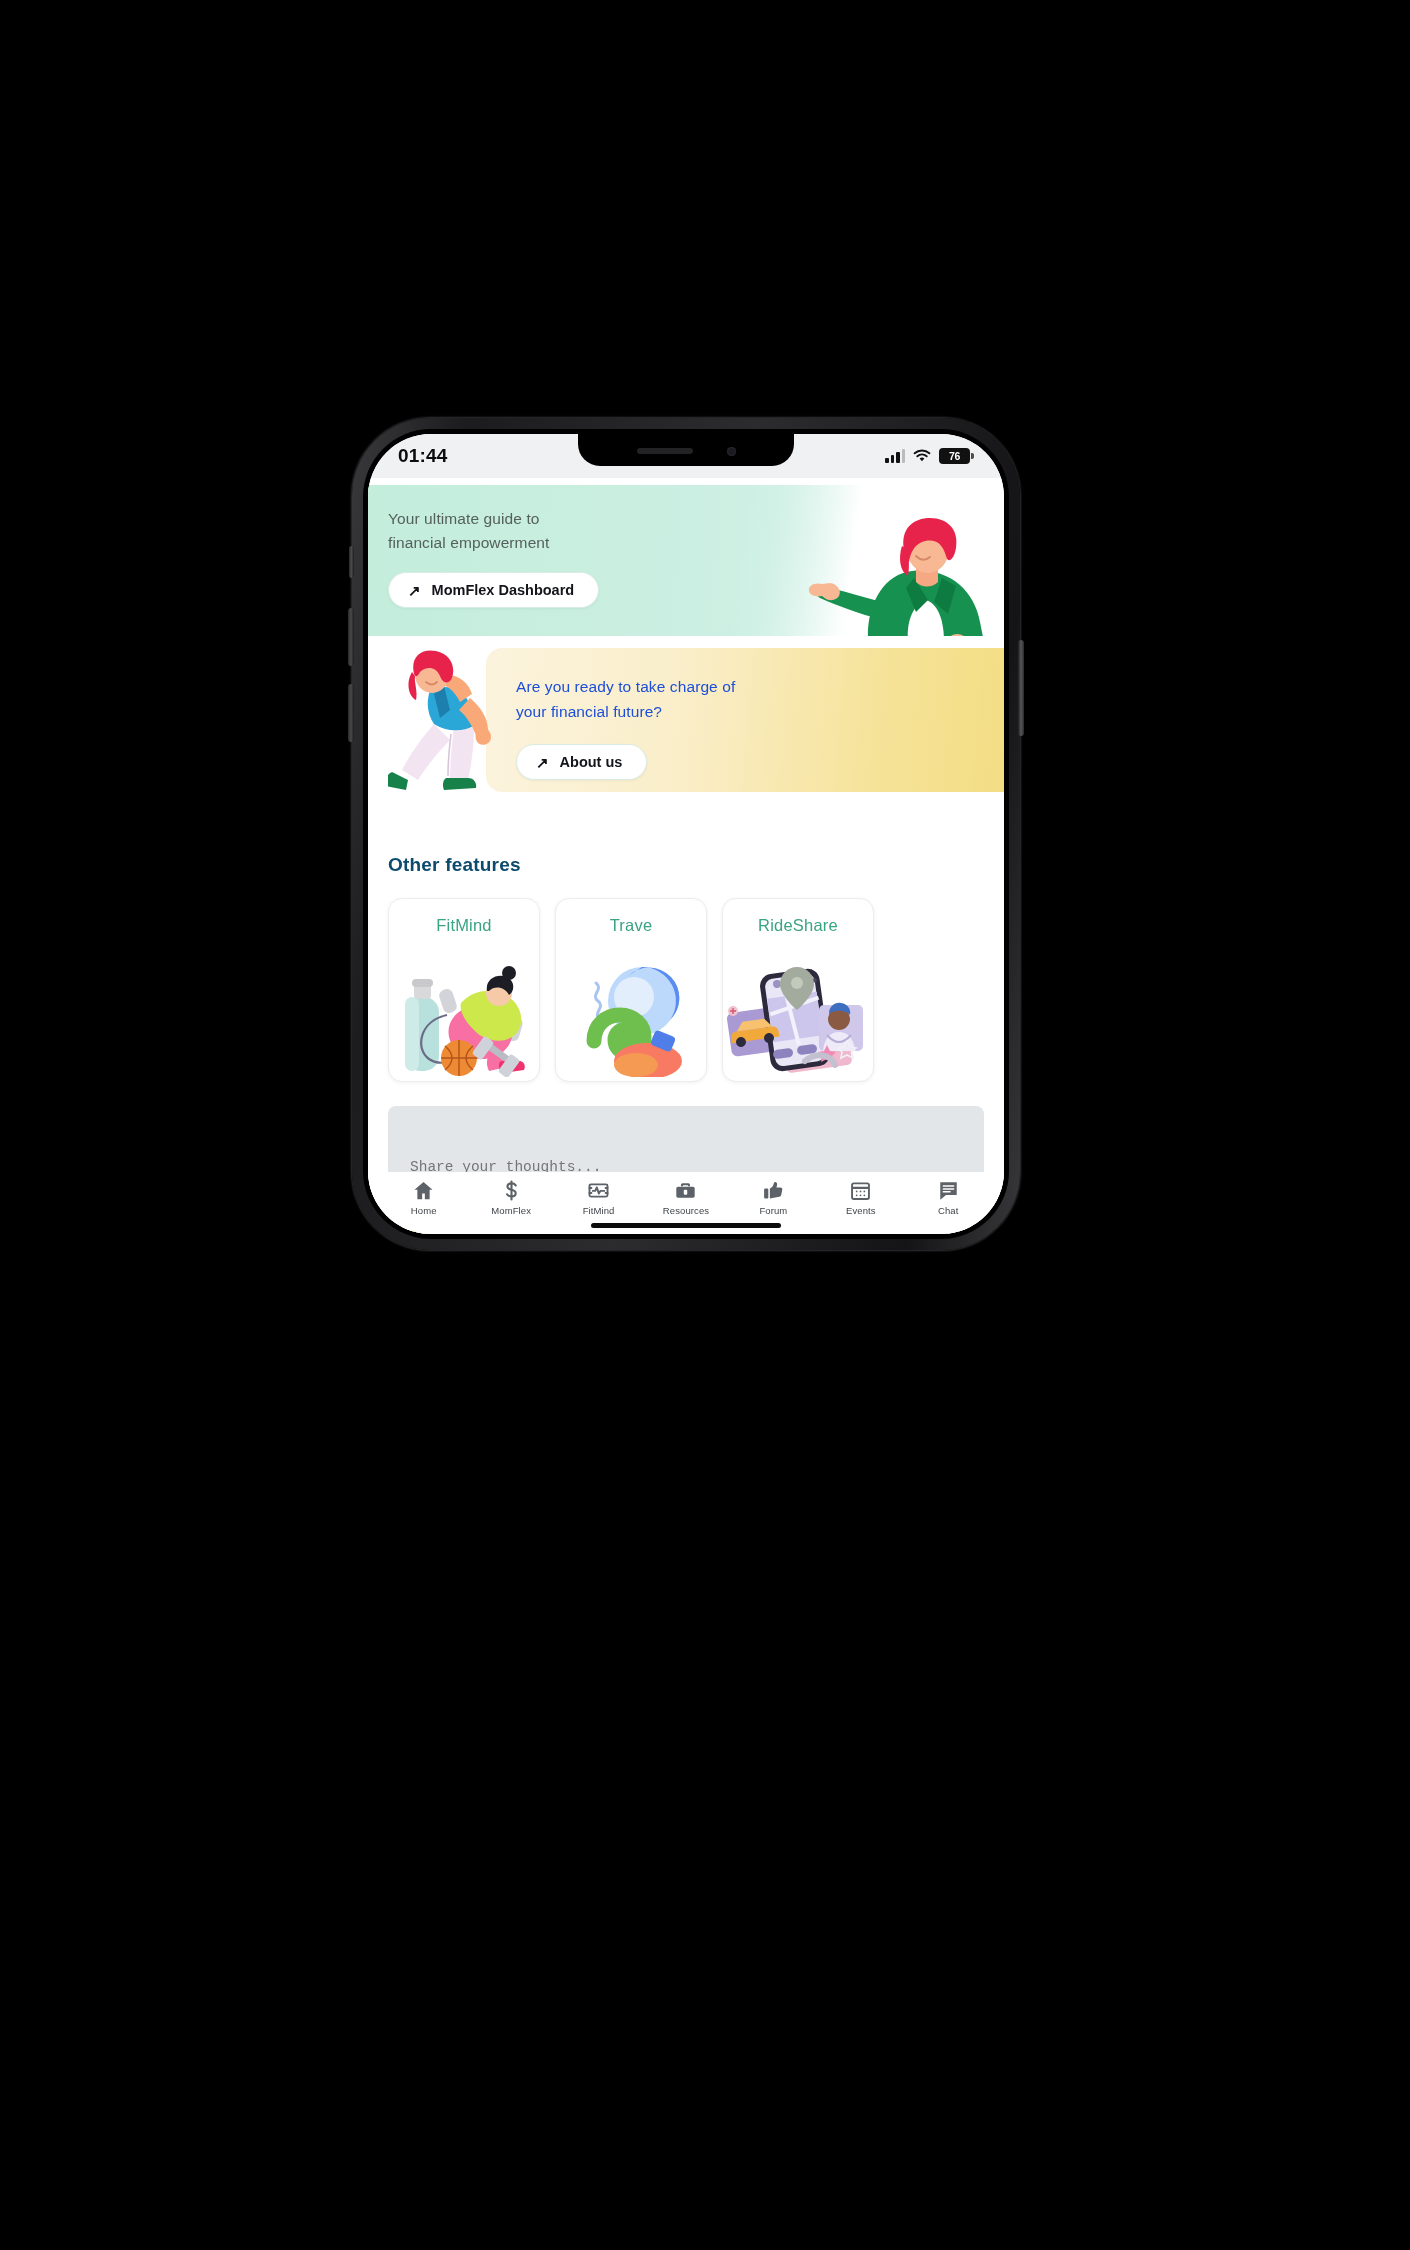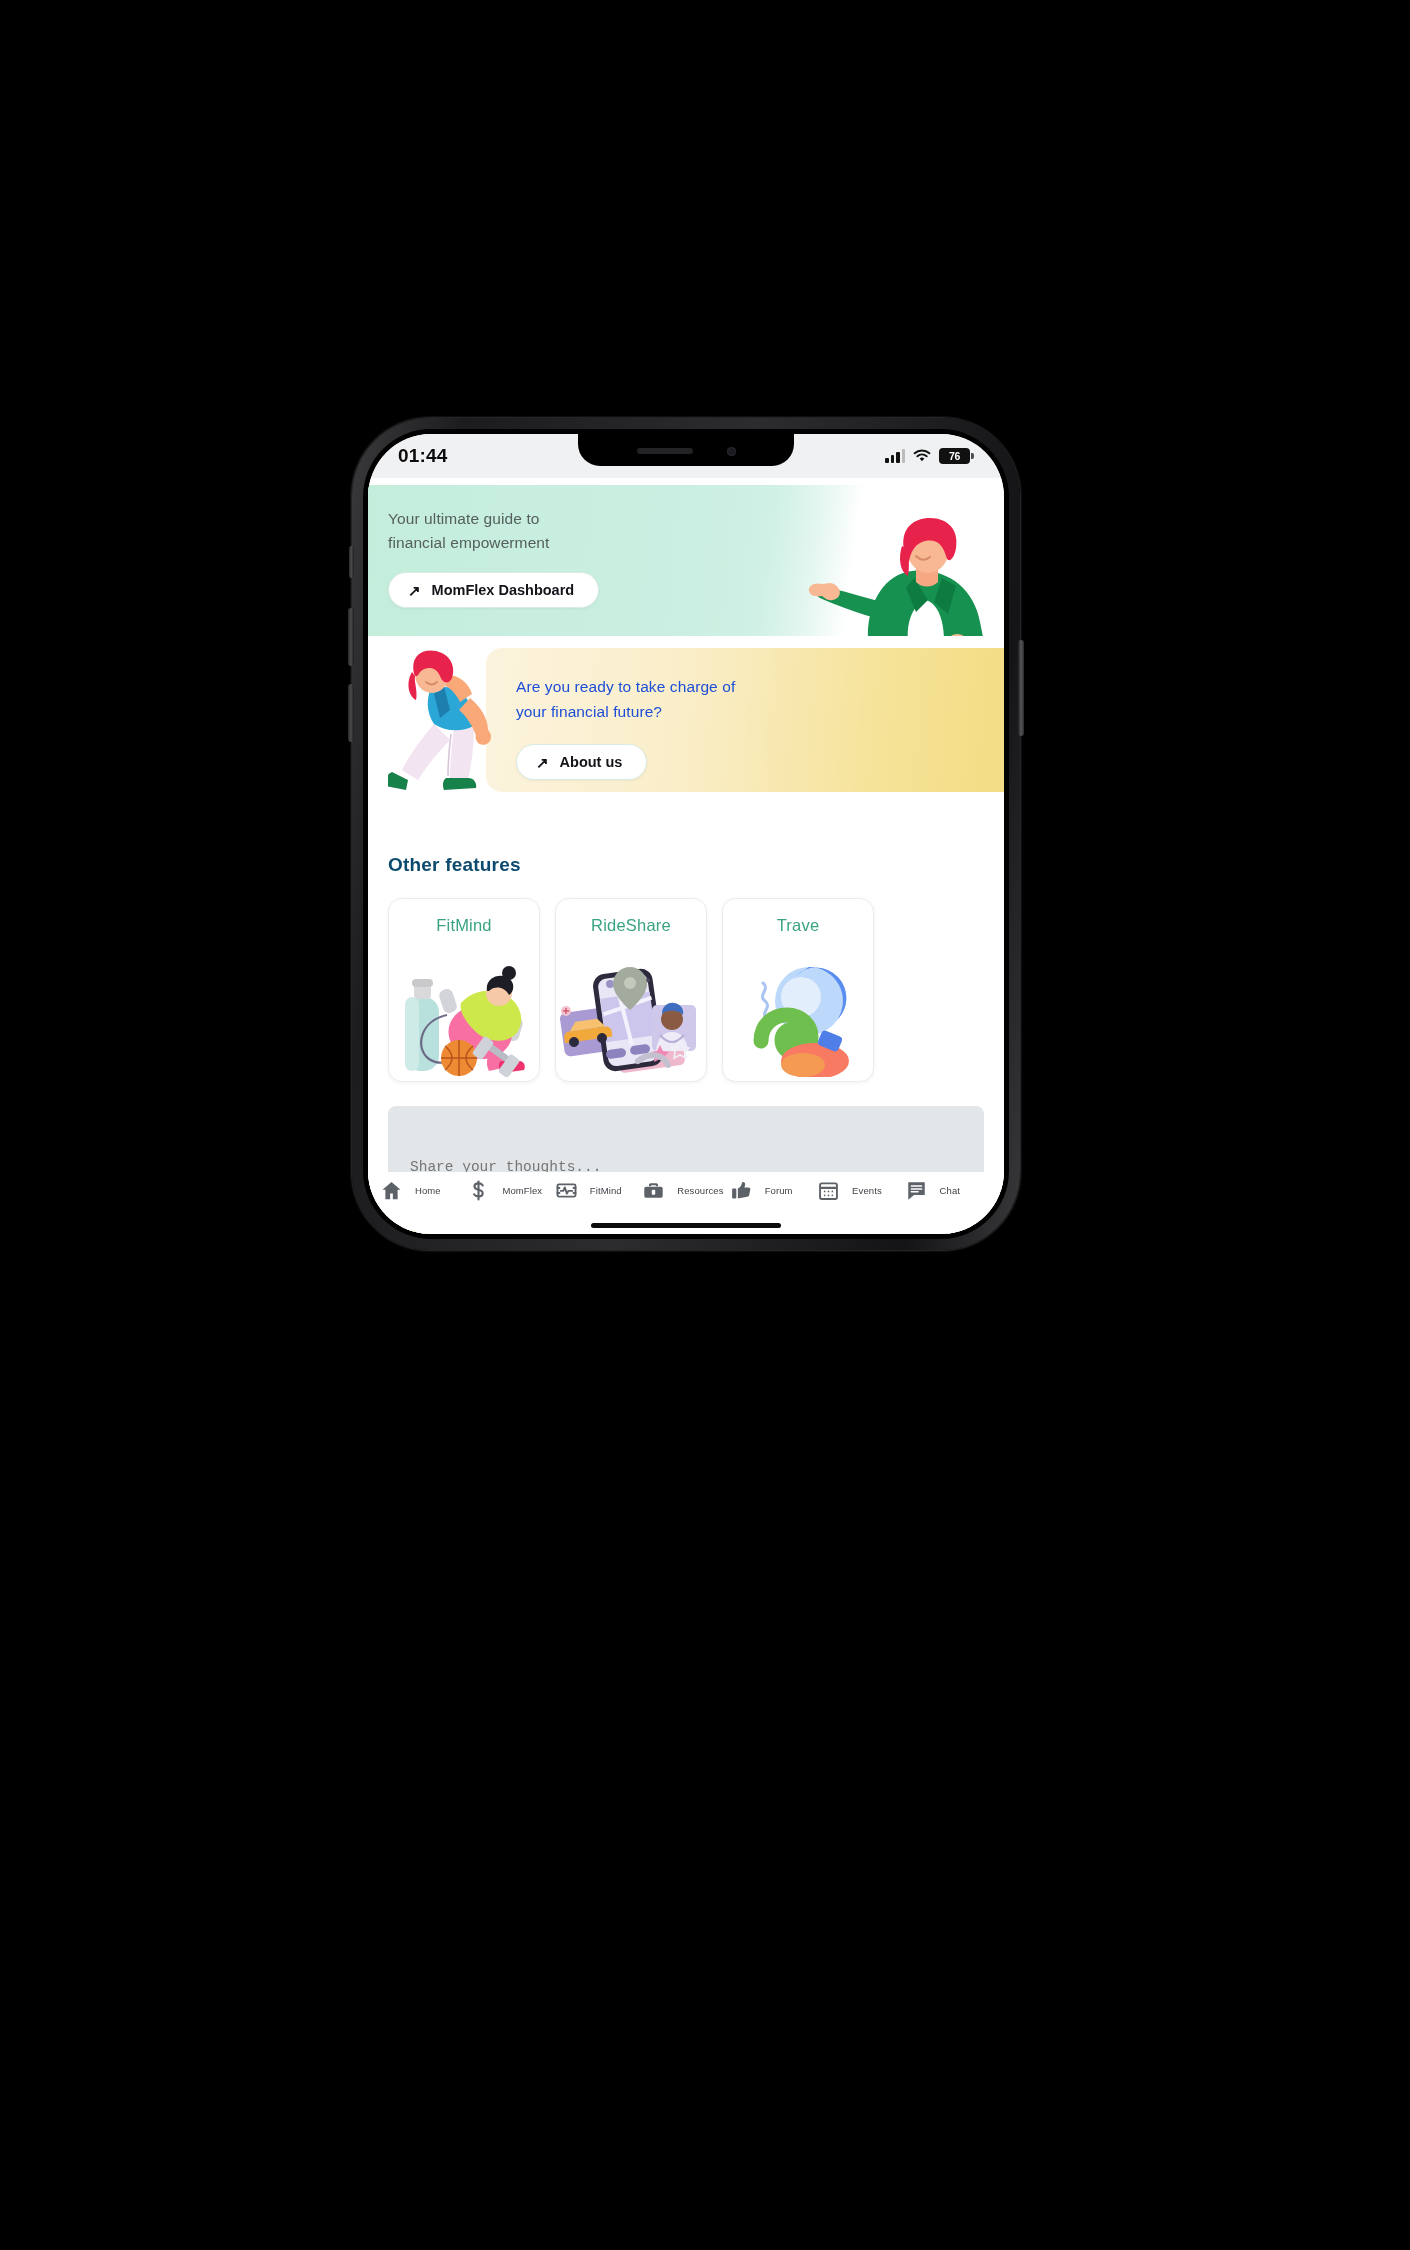--- a/index.html
+++ b/index.html
@@ -149,21 +149,21 @@
   }
   .c-icon { width: 20px; height: 20px; margin-right: 25px; color: #c79a1f; }
   #post-btn { margin-left: auto; font-size: 16px; color: #2e8b62; letter-spacing: .2px; }
 
   
   #bottomnav {
     position: absolute; left: 0; right: 0; bottom: 0; height: 62px;
     background: #fff; display: flex; align-items: flex-start;
     padding: 7px 12px 0 12px;
   }
-  .nav-item { flex: 1; display: flex; align-items: center; gap: 12px; }
+  .nav-item { flex: 1; display: flex; flex-direction: column; align-items: center; gap: 3px; }
   .nav-ico { width: 23px; height: 23px; color: #5d6268; display: block; }
   .nav-lbl { font-size: 9.5px; color: #3f4449; letter-spacing: .1px; }
   #home-indicator {
     position: absolute; left: 50%; transform: translateX(-50%); bottom: 6px;
     width: 190px; height: 5px; border-radius: 3px; background: #0c0c0c;
   }
 </style>
 </head>
 <body>
 
@@ -321,78 +321,78 @@
                 <circle cx="70" cy="101" r="18" fill="#ef8a34"></circle>
                 <path d="M52 101 h36 M70 83 v36 M56 89 q14 12 0 24 M84 89 q-14 12 0 24" stroke="#b4541b" stroke-width="1.5" fill="none"></path>
 
                 <rect x="96" y="92" width="26" height="7" rx="3" fill="#b9bcc4" transform="rotate(36 109 95)"></rect>
                 <rect x="88" y="80" width="12" height="22" rx="3" fill="#cfd2d8" transform="rotate(36 94 91)"></rect>
                 <rect x="114" y="98" width="12" height="22" rx="3" fill="#cfd2d8" transform="rotate(36 120 109)"></rect>
               </svg>
             </div>
 
             <div class="fcard">
-              <div class="fcard-title">RideShare</div>
-              <svg class="fcard-art" viewBox="0 0 152 120">
-
-                <rect x="62" y="86" width="66" height="26" rx="5" fill="#f0b8cd" transform="rotate(-8 95 99)"></rect>
-
-                <rect x="6" y="52" width="62" height="44" rx="6" fill="#a99ad4" transform="rotate(-8 37 74)"></rect>
-
-                <rect x="42" y="14" width="60" height="98" rx="12" fill="#2d2a3d" transform="rotate(-8 72 63)"></rect>
-                <rect x="47" y="19" width="50" height="88" rx="8" fill="#e9e7f5" transform="rotate(-8 72 63)"></rect>
-
-                <rect x="47" y="38" width="50" height="44" fill="#cdc6ec" transform="rotate(-8 72 60)"></rect>
-                <path d="M48 54 L98 44 M66 34 L72 88" stroke="#f3f1fb" stroke-width="4" fill="none" transform="rotate(-8 72 60)"></path>
-
-                <rect x="78" y="22" width="16" height="4" rx="2" fill="#4b4660" transform="rotate(-8 86 24)"></rect>
-                <rect x="78" y="28" width="12" height="3" rx="1.5" fill="#6d6886" transform="rotate(-8 84 29)"></rect>
-                <circle cx="54" cy="27" r="4" fill="#9b93c6" transform="rotate(-8 54 27)"></circle>
-
-                <rect x="50" y="92" width="20" height="9" rx="4.5" fill="#8d84bf" transform="rotate(-8 60 96)"></rect>
-                <rect x="74" y="88" width="20" height="9" rx="4.5" fill="#8d84bf" transform="rotate(-8 84 92)"></rect>
-
-                <path d="M74 10 c10 0 17 8 17 17 c0 12 -17 26 -17 26 s-17 -14 -17 -26 c0 -9 7 -17 17 -17 Z" fill="#a3ab9e"></path>
-                <circle cx="74" cy="26" r="6" fill="#c3cabc"></circle>
-
-                <path d="M14 72 h36 c4 0 6 3 6 6 v5 h-48 v-5 c0 -3 2 -6 6 -6 Z" fill="#f2a93b" transform="rotate(-8 32 78)"></path>
-                <path d="M20 63 h22 l7 9 h-36 Z" fill="#f7c16f" transform="rotate(-8 32 68)"></path>
-                <circle cx="18" cy="85" r="5" fill="#2d2a3d" transform="rotate(-8 18 85)"></circle>
-                <circle cx="46" cy="81" r="5" fill="#2d2a3d" transform="rotate(-8 46 81)"></circle>
-
-                <rect x="96" y="48" width="44" height="46" rx="5" fill="#cfc8ea"></rect>
-                <circle cx="116" cy="62" r="11" fill="#8a5a43"></circle>
-                <path d="M106 57 c0 -8 6 -12 12 -11 c7 1 10 6 9 12 c-4 -5 -16 -6 -21 -1 Z" fill="#3f6dbf"></path>
-                <path d="M100 94 c1 -12 7 -19 16 -19 c9 0 15 7 16 19 Z" fill="#efeaf8"></path>
-                <path d="M104 78 q12 14 24 0" stroke="#b7afd8" stroke-width="2" fill="none"></path>
-
-                <path d="M104 88 l3 6 l6 1 l-4 4 l1 6 l-6 -3 l-6 3 l1 -6 l-4 -4 l6 -1 Z" fill="#f08ab5"></path>
-                <path d="M124 84 l3 6 l6 1 l-4 4 l1 6 l-6 -3 l-6 3 l1 -6 l-4 -4 l6 -1 Z" fill="none" stroke="#f0f0f7" stroke-width="1.6"></path>
-
-                <circle cx="10" cy="54" r="5" fill="#f0c3ce"></circle>
-                <path d="M7 54 h6 M10 51 v6" stroke="#d4566f" stroke-width="1.4"></path>
-
-                <path d="M82 104 c12 -10 26 -6 30 4" stroke="#c3c0cf" stroke-width="6" fill="none" stroke-linecap="round"></path>
-              </svg>
-            </div>
-
-            <div class="fcard">
               <div class="fcard-title">Trave</div>
               <svg class="fcard-art" viewBox="0 0 152 120">
                 <circle cx="86" cy="44" r="34" fill="#bcd8fb"></circle>
                 <path d="M86 10 a34 34 0 0 1 28 53 a30 30 0 0 0 -42 -44 Z" fill="#5a8df0"></path>
                 <circle cx="78" cy="40" r="20" fill="#e3eefd"></circle>
                 <path d="M40 26 c8 6 -6 12 2 18 c8 6 -6 12 2 18" stroke="#aac4f2" stroke-width="3" fill="none" stroke-linecap="round"></path>
                 <path d="M38 84 c0 -16 12 -26 26 -26 c14 0 24 10 24 22 c0 10 -8 16 -16 16 c-8 0 -13 -6 -13 -13 c0 -6 4 -10 9 -10 c4 0 7 3 7 7 c0 3 -2 5 -5 5" fill="none" stroke="#6fbf4e" stroke-width="15" stroke-linecap="round"></path>
                 <ellipse cx="92" cy="104" rx="34" ry="18" fill="#f87a62"></ellipse>
                 <ellipse cx="80" cy="108" rx="22" ry="12" fill="#f59a52"></ellipse>
                 <rect x="96" y="76" width="22" height="16" rx="4" fill="#4f7ee8" transform="rotate(22 107 84)"></rect>
               </svg>
             </div>
 
+            <div class="fcard">
+              <div class="fcard-title">RideShare</div>
+              <svg class="fcard-art" viewBox="0 0 152 120">
+
+                <rect x="62" y="86" width="66" height="26" rx="5" fill="#f0b8cd" transform="rotate(-8 95 99)"></rect>
+
+                <rect x="6" y="52" width="62" height="44" rx="6" fill="#a99ad4" transform="rotate(-8 37 74)"></rect>
+
+                <rect x="42" y="14" width="60" height="98" rx="12" fill="#2d2a3d" transform="rotate(-8 72 63)"></rect>
+                <rect x="47" y="19" width="50" height="88" rx="8" fill="#e9e7f5" transform="rotate(-8 72 63)"></rect>
+
+                <rect x="47" y="38" width="50" height="44" fill="#cdc6ec" transform="rotate(-8 72 60)"></rect>
+                <path d="M48 54 L98 44 M66 34 L72 88" stroke="#f3f1fb" stroke-width="4" fill="none" transform="rotate(-8 72 60)"></path>
+
+                <rect x="78" y="22" width="16" height="4" rx="2" fill="#4b4660" transform="rotate(-8 86 24)"></rect>
+                <rect x="78" y="28" width="12" height="3" rx="1.5" fill="#6d6886" transform="rotate(-8 84 29)"></rect>
+                <circle cx="54" cy="27" r="4" fill="#9b93c6" transform="rotate(-8 54 27)"></circle>
+
+                <rect x="50" y="92" width="20" height="9" rx="4.5" fill="#8d84bf" transform="rotate(-8 60 96)"></rect>
+                <rect x="74" y="88" width="20" height="9" rx="4.5" fill="#8d84bf" transform="rotate(-8 84 92)"></rect>
+
+                <path d="M74 10 c10 0 17 8 17 17 c0 12 -17 26 -17 26 s-17 -14 -17 -26 c0 -9 7 -17 17 -17 Z" fill="#a3ab9e"></path>
+                <circle cx="74" cy="26" r="6" fill="#c3cabc"></circle>
+
+                <path d="M14 72 h36 c4 0 6 3 6 6 v5 h-48 v-5 c0 -3 2 -6 6 -6 Z" fill="#f2a93b" transform="rotate(-8 32 78)"></path>
+                <path d="M20 63 h22 l7 9 h-36 Z" fill="#f7c16f" transform="rotate(-8 32 68)"></path>
+                <circle cx="18" cy="85" r="5" fill="#2d2a3d" transform="rotate(-8 18 85)"></circle>
+                <circle cx="46" cy="81" r="5" fill="#2d2a3d" transform="rotate(-8 46 81)"></circle>
+
+                <rect x="96" y="48" width="44" height="46" rx="5" fill="#cfc8ea"></rect>
+                <circle cx="116" cy="62" r="11" fill="#8a5a43"></circle>
+                <path d="M106 57 c0 -8 6 -12 12 -11 c7 1 10 6 9 12 c-4 -5 -16 -6 -21 -1 Z" fill="#3f6dbf"></path>
+                <path d="M100 94 c1 -12 7 -19 16 -19 c9 0 15 7 16 19 Z" fill="#efeaf8"></path>
+                <path d="M104 78 q12 14 24 0" stroke="#b7afd8" stroke-width="2" fill="none"></path>
+
+                <path d="M104 88 l3 6 l6 1 l-4 4 l1 6 l-6 -3 l-6 3 l1 -6 l-4 -4 l6 -1 Z" fill="#f08ab5"></path>
+                <path d="M124 84 l3 6 l6 1 l-4 4 l1 6 l-6 -3 l-6 3 l1 -6 l-4 -4 l6 -1 Z" fill="none" stroke="#f0f0f7" stroke-width="1.6"></path>
+
+                <circle cx="10" cy="54" r="5" fill="#f0c3ce"></circle>
+                <path d="M7 54 h6 M10 51 v6" stroke="#d4566f" stroke-width="1.4"></path>
+
+                <path d="M82 104 c12 -10 26 -6 30 4" stroke="#c3c0cf" stroke-width="6" fill="none" stroke-linecap="round"></path>
+              </svg>
+            </div>
+
           </div>
 
           <div id="composer">
             <input id="composer-input" type="text" placeholder="Share your thoughts..." style="">
             <div id="composer-bar">
               <svg class="c-icon" viewBox="0 0 24 24" fill="none" stroke="currentColor" stroke-width="2">
                 <rect x="3" y="4" width="18" height="16" rx="2"></rect>
                 <path d="M3 16l5-5 4 4 3-3 6 6" stroke-linecap="round" stroke-linejoin="round"></path>
               </svg>
               <svg class="c-icon" viewBox="0 0 24 24">

